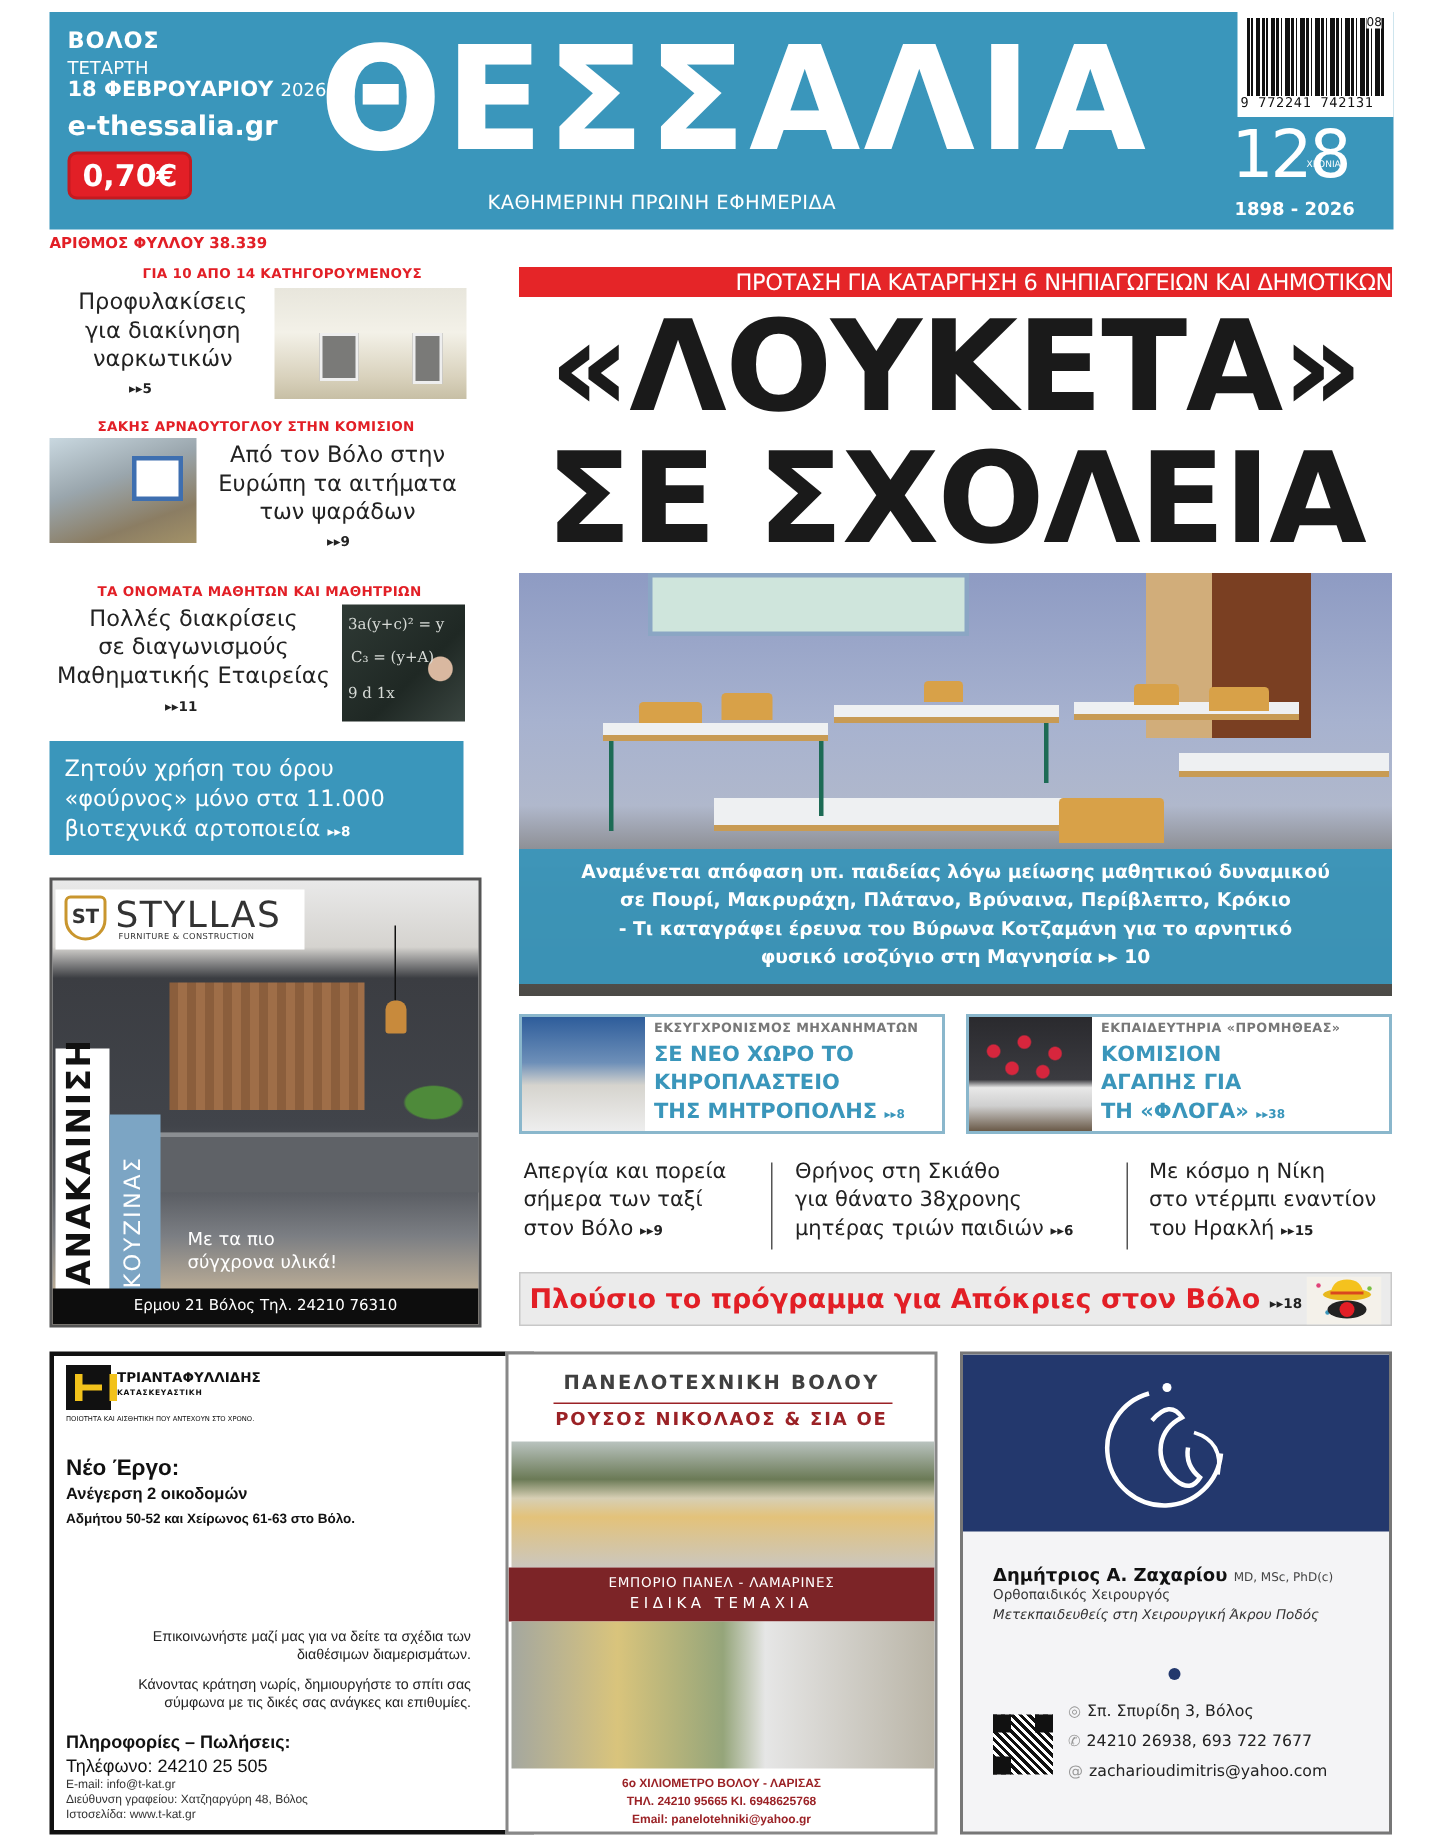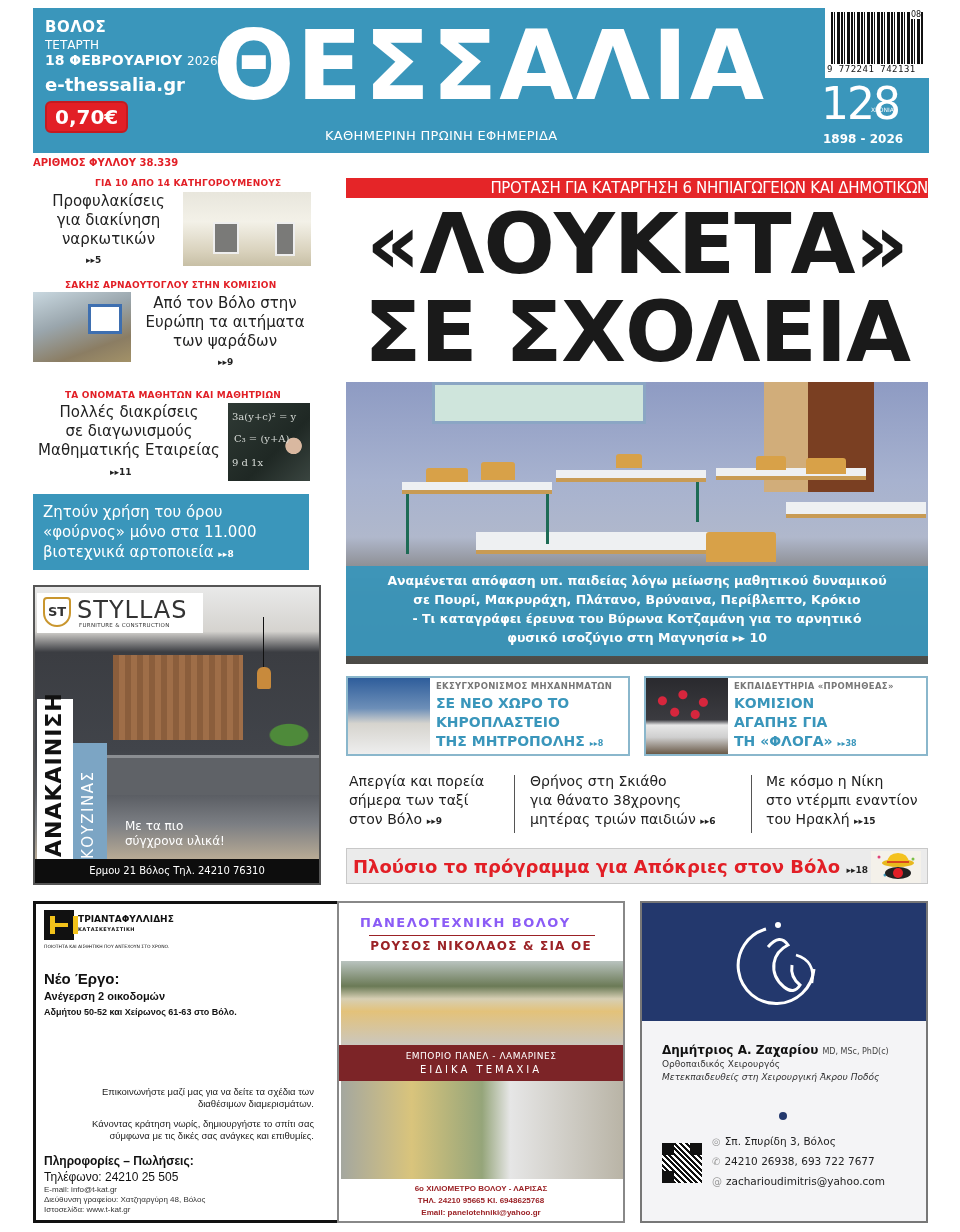--- a/index.html
+++ b/index.html
@@ -121,21 +121,21 @@
   .tri-h1 { position: absolute; left: 8px; top: 66px; font: bold 15px "Liberation Sans", sans-serif; color: #111; }
   .tri-h2 { position: absolute; left: 8px; top: 86px; font: bold 11px "Liberation Sans", sans-serif; color: #111; }
   .tri-h3 { position: absolute; left: 8px; top: 103px; font: bold 9px "Liberation Sans", sans-serif; color: #111; }
   .tri-p { position: absolute; left: 8px; top: 123px; font: 9.5px "Liberation Sans", sans-serif; color: #333; line-height: 12px; }
   .tri-c { position: absolute; left: 4px; width: 274px; text-align: right; font: 9.5px "Liberation Sans", sans-serif; color: #222; line-height: 12px; }
   .tri-info-h { position: absolute; left: 8px; top: 250px; font: bold 12px "Liberation Sans", sans-serif; color: #111; }
   .tri-phone { position: absolute; left: 8px; top: 266px; font: 12px "Liberation Sans", sans-serif; color: #111; }
   .tri-small { position: absolute; left: 8px; font: 8px "Liberation Sans", sans-serif; color: #333; }
 
   .ad-panel { left: 337px; top: 901px; width: 288px; height: 322px; border: 2px solid #888; background: #fff; }
-  .panel-t1 { position: absolute; left: 0; top: 12px; width: 100%; font: bold 13px "DejaVu Sans", sans-serif; color: #8b5cf6; letter-spacing: 1.5px; margin-left: 21px; }
+  .panel-t1 { position: absolute; left: 0; top: 12px; width: 100%; text-align: center; font: bold 13px "DejaVu Sans", sans-serif; color: #404040; letter-spacing: 1.5px; }
   .panel-line { position: absolute; left: 30px; top: 32px; width: 226px; height: 1px; background: #9b2226; }
   .panel-t2 { position: absolute; left: 0; top: 36px; width: 100%; text-align: center; font: bold 12px "DejaVu Sans", sans-serif; color: #9b2226; letter-spacing: 1.2px; }
   .panel-photo1 { position: absolute; left: 2px; top: 58px; width: 282px; height: 84px; background: linear-gradient(180deg, #b9c3bf 0%, #6b7a56 30%, #d7cfb4 45%, #e3c27a 60%, #cbc7be 100%); }
   .panel-band { position: absolute; left: 0; top: 142px; width: 100%; height: 36px; background: #7c2427; color: #fff; text-align: center; font: 9px "DejaVu Sans", sans-serif; letter-spacing: 0.5px; line-height: 14px; padding-top: 4px; }
   .panel-band .b2 { letter-spacing: 3px; font-size: 10px; }
   .panel-photo2 { position: absolute; left: 2px; top: 178px; width: 282px; height: 98px; background: linear-gradient(90deg, #a4a79f 0%, #d9c47c 25%, #95a57a 50%, #e6e6e6 60%, #b9b4a6 100%); }
   .panel-foot { position: absolute; left: 0; top: 280px; width: 100%; text-align: center; font: bold 8px "Liberation Sans", sans-serif; color: #9b2226; line-height: 12px; }
 
   .ad-doc { left: 640px; top: 901px; width: 288px; height: 322px; border: 2px solid #777; background: #f4f4f6; }
   .doc-top { position: absolute; left: 0; top: 0; width: 100%; height: 118px; background: #23386d; }

